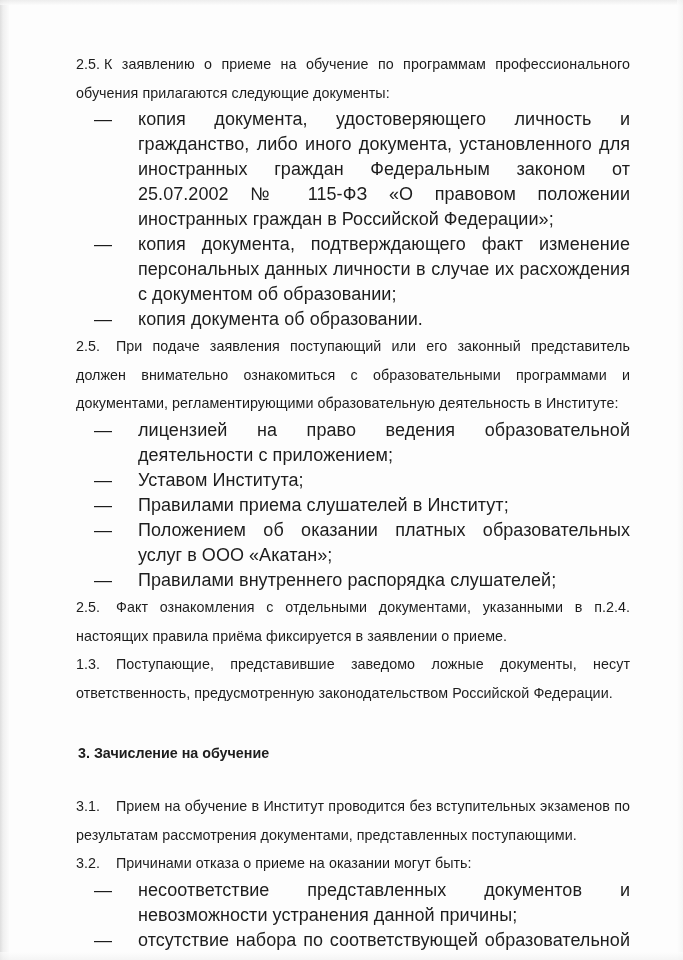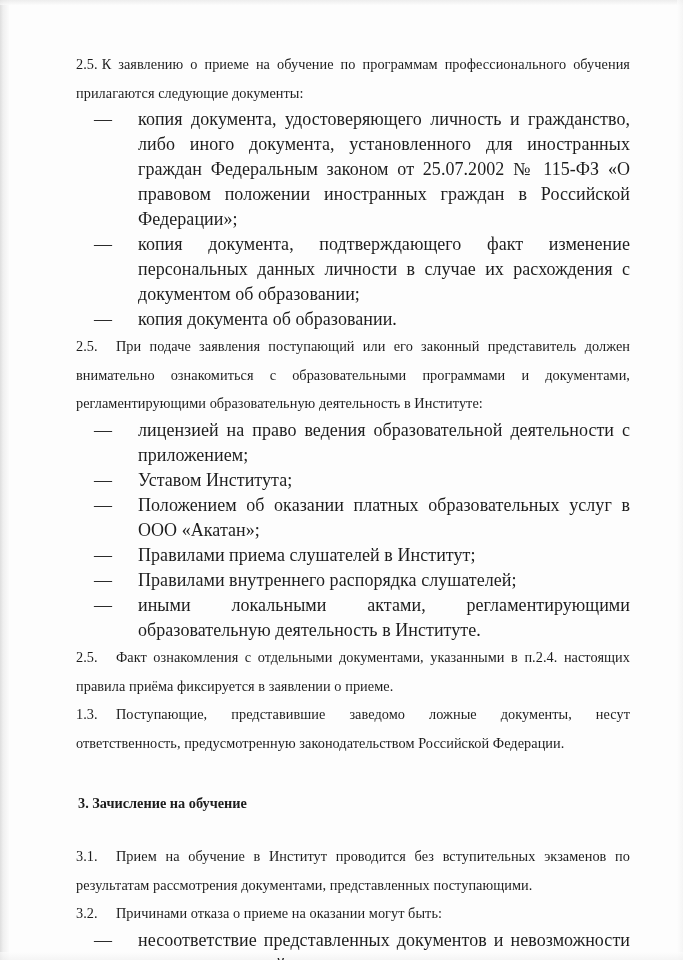--- a/index.html
+++ b/index.html
@@ -7,21 +7,21 @@
     margin: 0;
     padding: 0;
     background: #ffffff;
   }
   .page {
     position: relative;
     width: 683px;
     height: 960px;
     background: #fdfdfd;
     overflow: hidden;
-    font-family: Liberation Serif, serif;
+    font-family: Liberation Sans, sans-serif;
     color: #1d1d1d;
     box-sizing: border-box;
   }
   
   .scan-edge-left {
     position: absolute;
     top: 0; left: 0;
     width: 9px; height: 100%;
     background: linear-gradient(to right, #d9d9d9 0%, #ededed 35%, #fbfbfb 100%);
     opacity: .85;
@@ -114,24 +114,23 @@
   <div class="scan-edge-bottom"></div>
 
   <div class="content">
       <p class="para tight"><span class="num">2.5.</span><span>К заявлению о приеме на обучение по программам профессионального обучения прилагаются следующие документы:</span></p>
       <p class="bullet"><span class="dash">—</span><span>копия документа, удостоверяющего личность и гражданство, либо иного документа, установленного для иностранных граждан Федеральным законом от 25.07.2002 № 115-ФЗ «О правовом положении иностранных граждан в Российской Федерации»;</span></p>
       <p class="bullet"><span class="dash">—</span><span>копия документа, подтверждающего факт изменение персональных данных личности в случае их расхождения с документом об образовании;</span></p>
       <p class="bullet"><span class="dash">—</span><span>копия документа об образовании.</span></p>
       <p class="para wide"><span class="num">2.5.</span><span>При подаче заявления поступающий или его законный представитель должен внимательно ознакомиться с образовательными программами и документами, регламентирующими образовательную деятельность в Институте:</span></p>
       <p class="bullet"><span class="dash">—</span><span>лицензией на право ведения образовательной деятельности с приложением;</span></p>
       <p class="bullet"><span class="dash">—</span><span>Уставом Института;</span></p>
+      <p class="bullet"><span class="dash">—</span><span>Правилами приема слушателей в Институт;</span></p>
       <p class="bullet"><span class="dash">—</span><span>Положением об оказании платных образовательных услуг в ООО «Акатан»;</span></p>
-      <p class="bullet"><span class="dash">—</span><span>Правилами приема слушателей в Институт;</span></p>
       <p class="bullet"><span class="dash">—</span><span>Правилами внутреннего распорядка слушателей;</span></p>
-      <p class="bullet"><span class="dash">—</span><span>иными локальными актами, регламентирующими образовательную деятельность в Институте.</span></p>
       <p class="para wide"><span class="num">2.5.</span><span>Факт ознакомления с отдельными документами, указанными в п.2.4. настоящих правила приёма фиксируется в заявлении о приеме.</span></p>
       <p class="para wide"><span class="num">1.3.</span><span>Поступающие, представившие заведомо ложные документы, несут ответственность, предусмотренную законодательством Российской Федерации.</span></p>
       <div class="gap-lg"></div>
       <p class="heading">3. Зачисление на обучение</p>
       <div class="gap-md"></div>
       <p class="para wide"><span class="num">3.1.</span><span>Прием на обучение в Институт проводится без вступительных экзаменов по результатам рассмотрения документами, представленных поступающими.</span></p>
       <p class="para wide"><span class="num">3.2.</span><span>Причинами отказа о приеме на оказании могут быть:</span></p>
       <p class="bullet"><span class="dash">—</span><span>несоответствие представленных документов и невозможности устранения данной причины;</span></p>
       <p class="bullet"><span class="dash">—</span><span>отсутствие набора по соответствующей образовательной программе.</span></p>
       <p class="para wide"><span class="num">3.3.</span></p>

